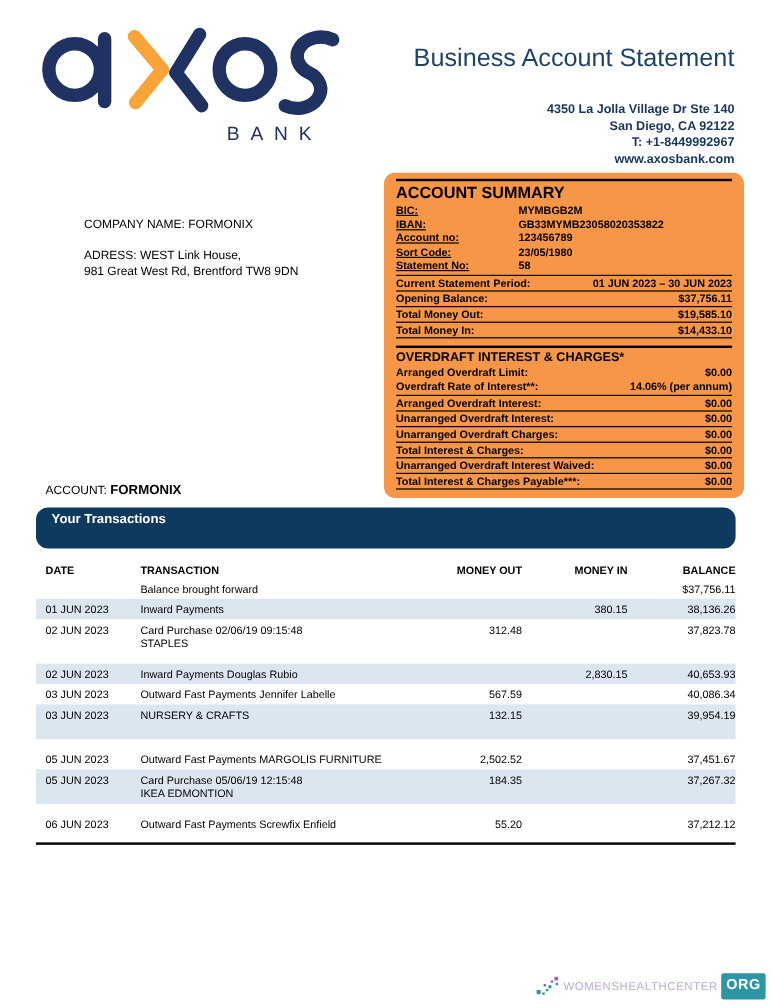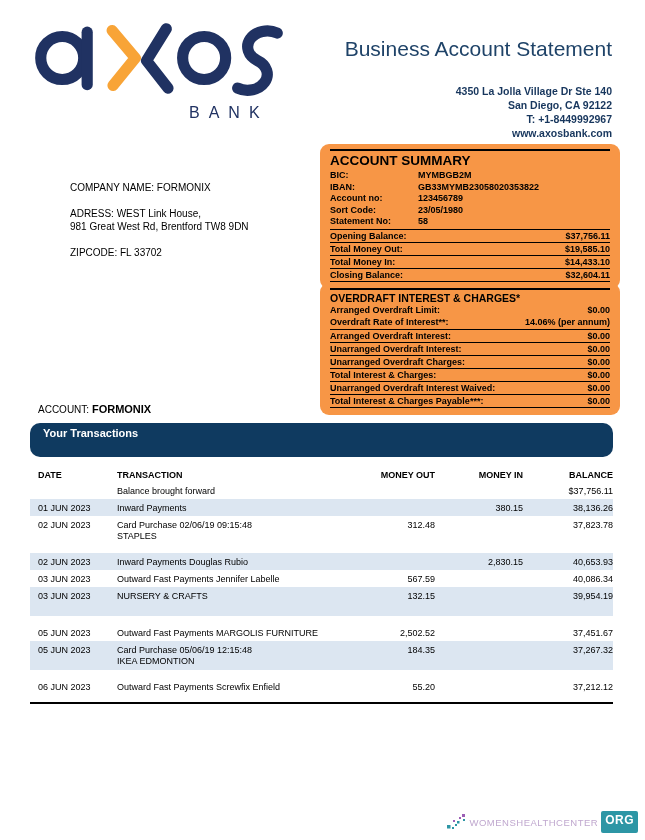--- a/index.html
+++ b/index.html
@@ -31,21 +31,21 @@
 
   
   .obox { position:absolute; left:320px; width:300px; background:var(--accent-orange,#F79646);
     border-radius:9px; padding:5px 10px 7px 10px; }
   .obox-rule { border-top:2px solid #000; margin-bottom:1px; }
   #summary-box { top:144px; }
   #overdraft-box { top:283px; }
   .obox-title-lg { font-size:13.5px; font-weight:700; line-height:17px; margin-bottom:1px; }
   .obox-title-sm { font-size:10.5px; font-weight:700; line-height:14px; }
   .kv-row { display:flex; font-size:9px; font-weight:700; line-height:11.5px; }
-  .kv-row .lbl { width:88px; flex:none; }
+  .kv-row .lbl { width:102px; flex:none;text-decoration:underline; }
   .split-row { display:flex; justify-content:space-between; font-size:9px; font-weight:700; line-height:11.5px; }
   .ruled .split-row { border-top:1.5px solid #000; line-height:12px; }
   .ruled { border-bottom:1.5px solid #000; margin-top:1px; }
 
   
   .account-line { position:absolute; left:38px; top:403px; font-size:10px; }
   .account-line b { font-size:11px; }
 
   
   .tx-section { position:absolute; left:30px; top:423px; width:583px; }
@@ -92,21 +92,20 @@
       <div>T: +1-8449992967</div>
       <div>www.axosbank.com</div>
     </div>
 
   <div class="company">
     <div>COMPANY NAME: FORMONIX</div>
     <div class="gap"></div>
     <div>ADRESS: WEST Link House,</div>
     <div>981 Great West Rd, Brentford TW8 9DN</div>
     <div class="gap"></div>
-    <div>ZIPCODE: FL 33702</div>
   </div>
 
   <div class="obox" id="summary-box">
     <div class="obox-rule"></div>
     <div class="obox-title-lg">ACCOUNT SUMMARY</div>
     <div id="summary-info">
         <div class="kv-row">
           <span class="lbl">BIC:</span>
           <span class="val">MYMBGB2M</span>
         </div>
@@ -121,20 +120,24 @@
         <div class="kv-row">
           <span class="lbl">Sort Code:</span>
           <span class="val">23/05/1980</span>
         </div>
         <div class="kv-row">
           <span class="lbl">Statement No:</span>
           <span class="val">58</span>
         </div>
       </div>
     <div class="ruled" id="summary-rows">
+        <div class="split-row">
+          <span class="lbl">Current Statement Period:</span>
+          <span class="val">01 JUN 2023 – 30 JUN 2023</span>
+        </div>
         <div class="split-row">
           <span class="lbl">Opening Balance:</span>
           <span class="val">$37,756.11</span>
         </div>
         <div class="split-row">
           <span class="lbl">Total Money Out:</span>
           <span class="val">$19,585.10</span>
         </div>
         <div class="split-row">
           <span class="lbl">Total Money In:</span>

